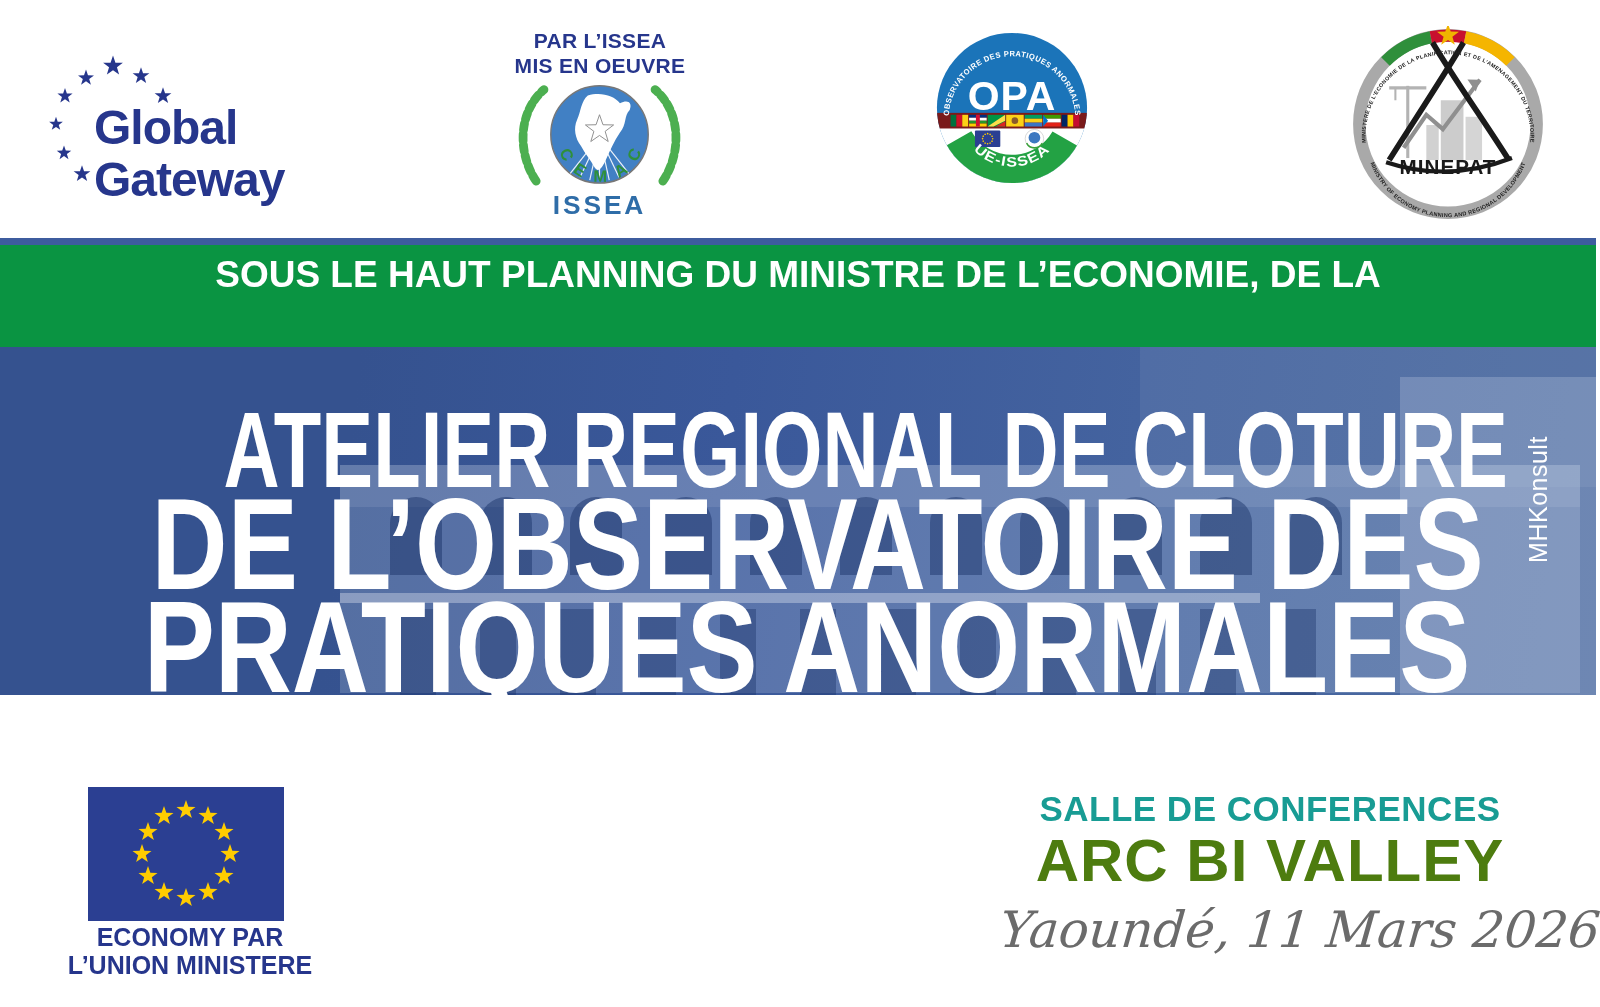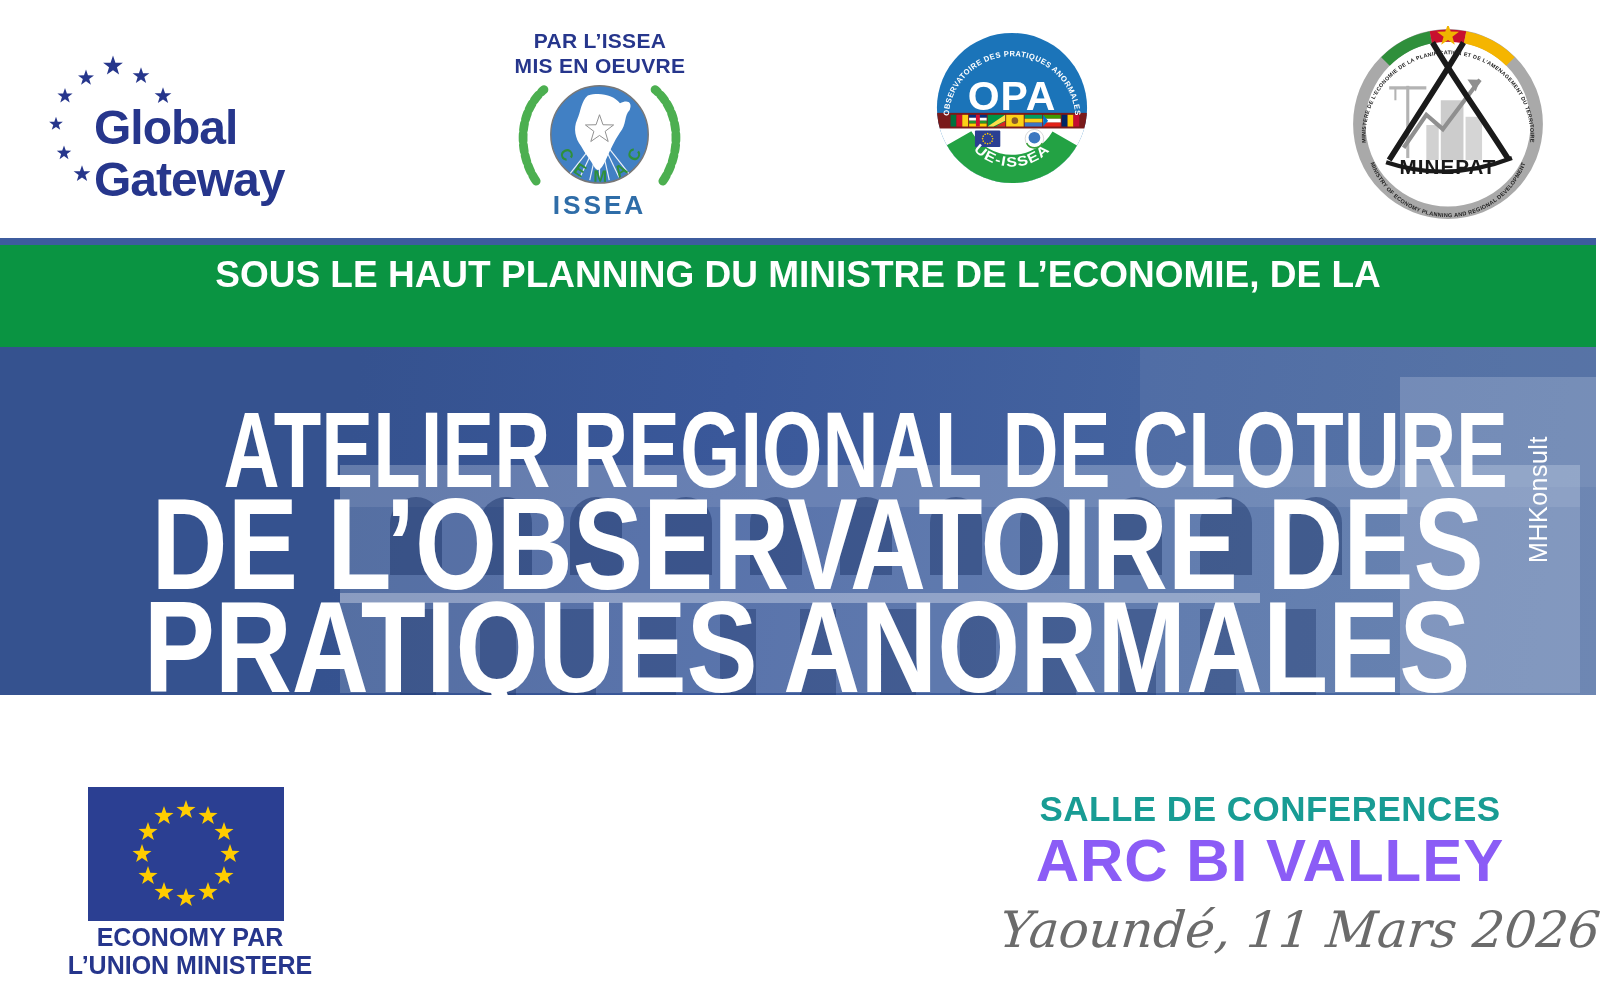--- a/index.html
+++ b/index.html
@@ -34,21 +34,21 @@
   .watermark{position:absolute;top:138px;right:-62px;width:240px;text-align:center;color:#ffffff;
              font-size:25px;letter-spacing:.5px;transform:rotate(-90deg);}
 
   
   .footer{left:0;top:763px;width:1600px;height:244px;background:#fff;}
   .eu-flag{position:absolute;left:88px;top:24px;width:196px;height:134px;}
   .eu-caption{position:absolute;left:40px;top:160px;width:300px;text-align:center;font-size:25px;
               font-weight:bold;color:#26368C;line-height:28px;}
   .venue{position:absolute;left:960px;top:26px;width:540px;text-align:center;margin-left:40px;}
   .v1{font-size:35px;font-weight:bold;color:#189C94;letter-spacing:.5px;line-height:40px;}
-  .v2{font-size:60px;font-weight:800;color:#8b5cf6;letter-spacing:1px;line-height:64px;}
+  .v2{font-size:60px;font-weight:800;color:#4d7c0f;letter-spacing:1px;line-height:64px;}
   .v3{font-family:"DejaVu Serif",serif;font-style:italic;font-size:50px;color:#6B6B6B;margin-top:8px;
       transform:skewX(-5deg);white-space:nowrap;}
 </style>
 </head>
 <body>
 
 <div class="poster">
 
   <svg width="0" height="0" style="position:absolute" aria-hidden="true">
     <defs>

